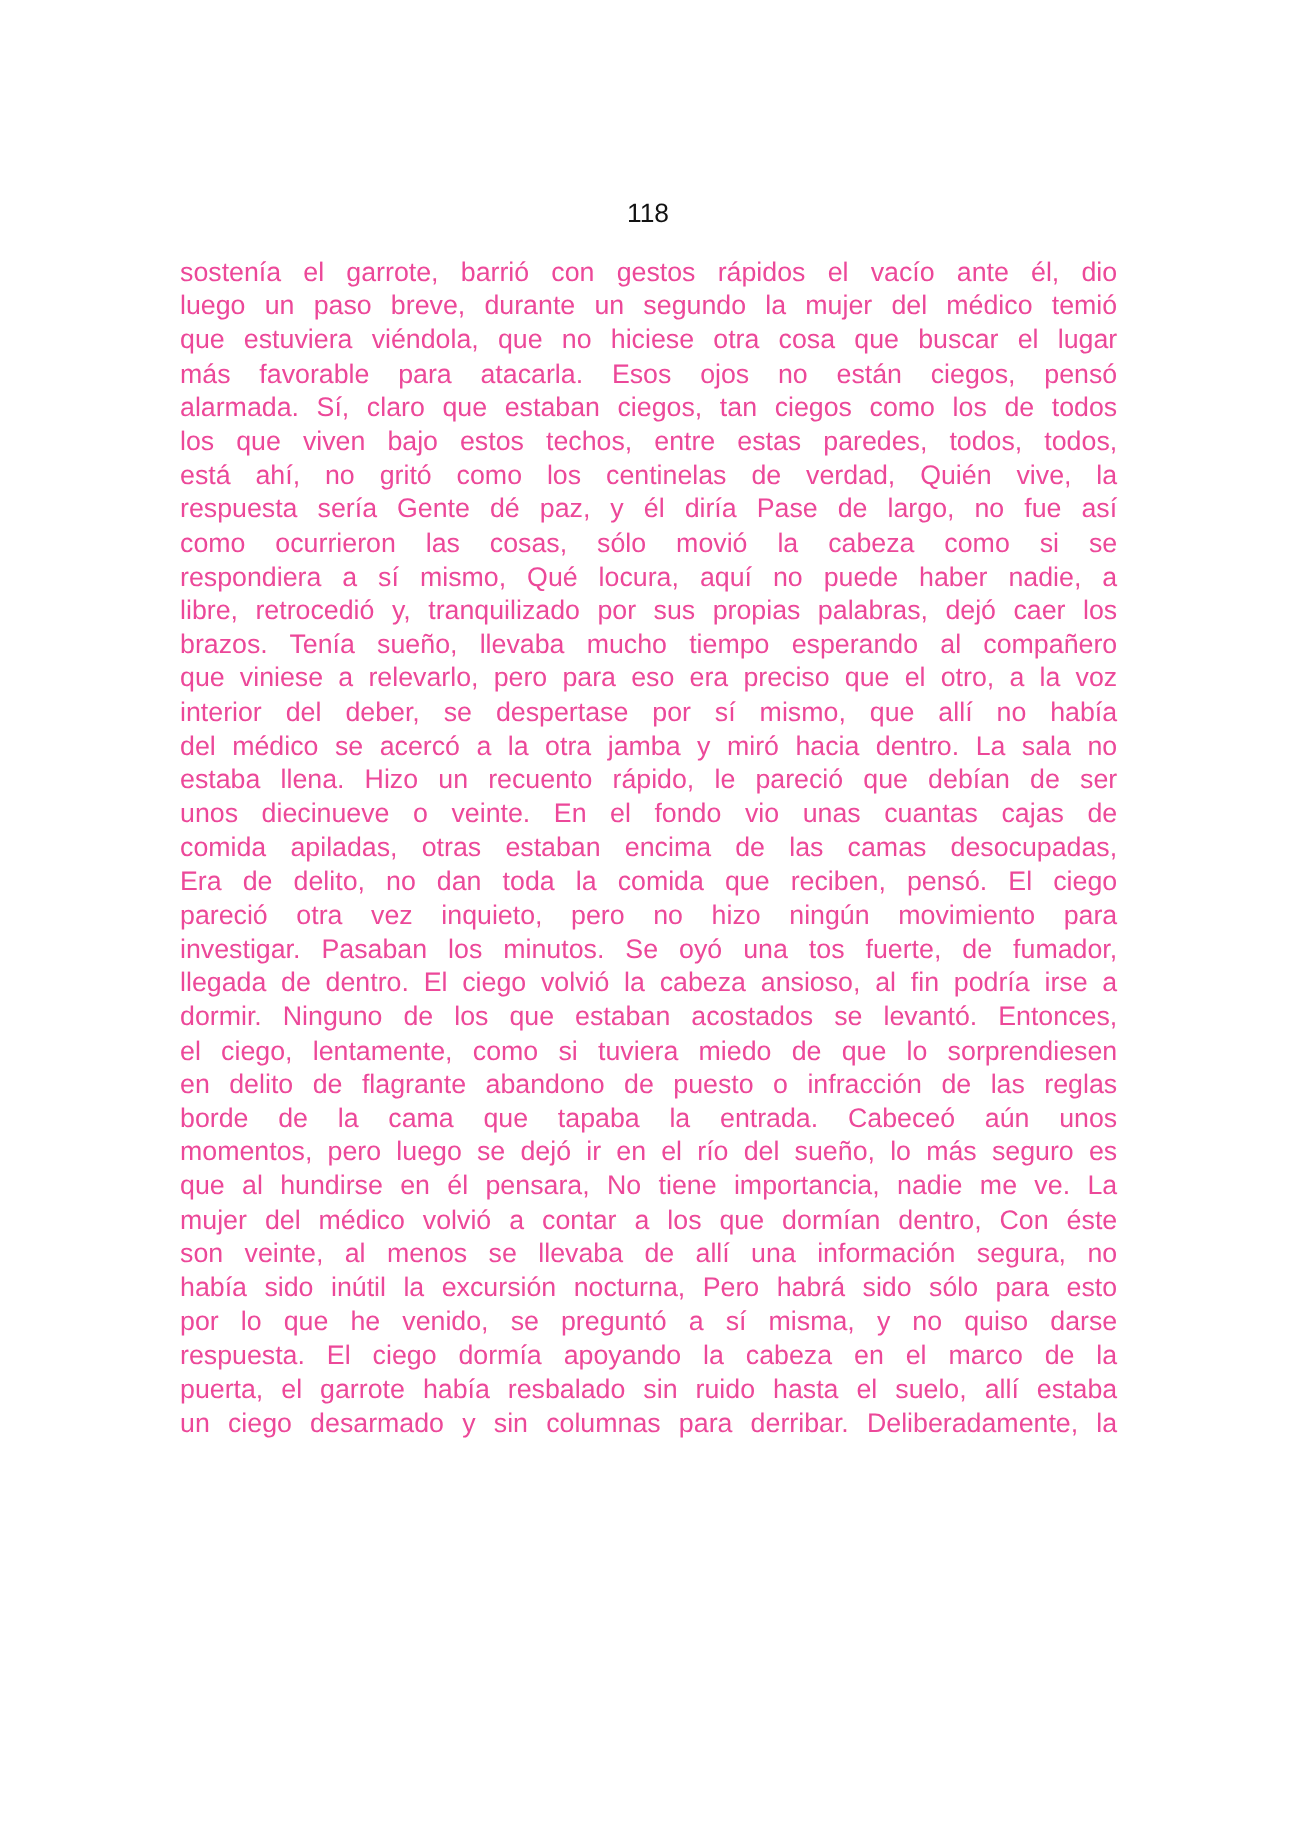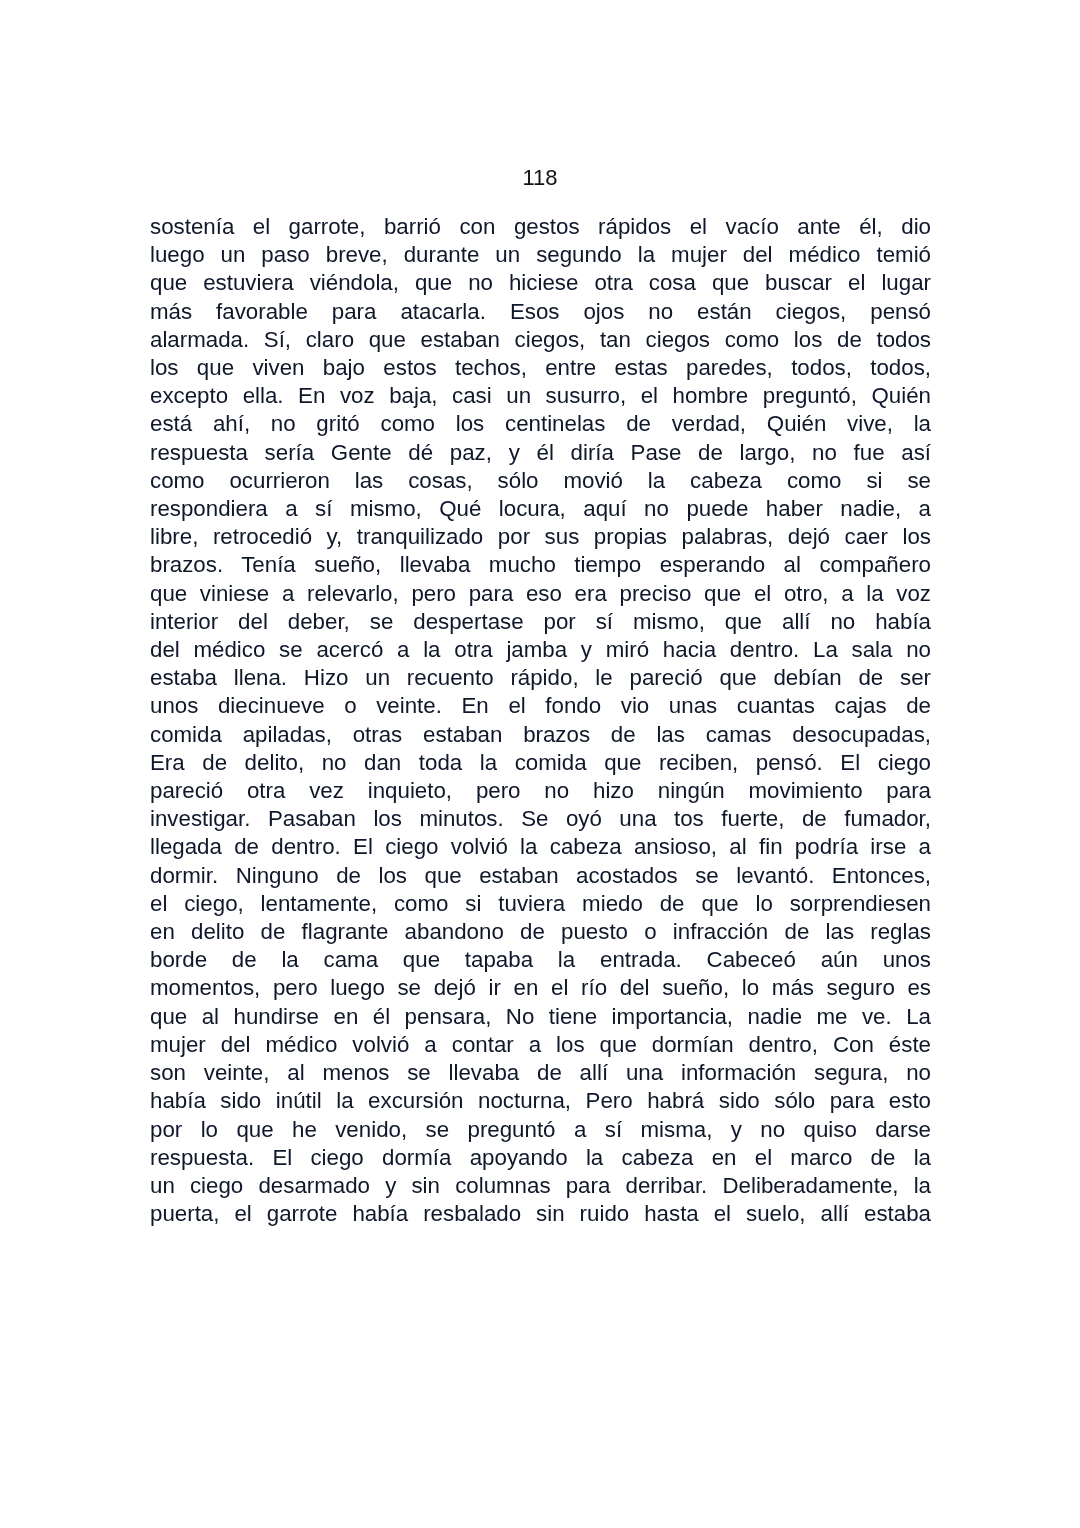--- a/index.html
+++ b/index.html
@@ -28,64 +28,63 @@
     color: #121212;
   }
   .text-block {
     position: absolute;
     top: 213px;
     left: 150px;
     width: 781px;
     font-size: 22.3px;
     line-height: 28.2px;
     letter-spacing: 0px;
-    color: #0f172a;
+    color: #ec4899;
   }
   .text-line {
     text-align: justify;
     text-align-last: justify;
     white-space: normal;
   }
 </style>
 </head>
 <body>
 
 <div class="page">
   <div class="page-number">118</div>
   <div class="text-block">
       <div class="text-line">sostenía el garrote, barrió con gestos rápidos el vacío ante él, dio</div>
       <div class="text-line">luego un paso breve, durante un segundo la mujer del médico temió</div>
       <div class="text-line">que estuviera viéndola, que no hiciese otra cosa que buscar el lugar</div>
       <div class="text-line">más favorable para atacarla. Esos ojos no están ciegos, pensó</div>
       <div class="text-line">alarmada. Sí, claro que estaban ciegos, tan ciegos como los de todos</div>
       <div class="text-line">los que viven bajo estos techos, entre estas paredes, todos, todos,</div>
-      <div class="text-line">excepto ella. En voz baja, casi un susurro, el hombre preguntó, Quién</div>
       <div class="text-line">está ahí, no gritó como los centinelas de verdad, Quién vive, la</div>
       <div class="text-line">respuesta sería Gente dé paz, y él diría Pase de largo, no fue así</div>
       <div class="text-line">como ocurrieron las cosas, sólo movió la cabeza como si se</div>
       <div class="text-line">respondiera a sí mismo, Qué locura, aquí no puede haber nadie, a</div>
       <div class="text-line">libre, retrocedió y, tranquilizado por sus propias palabras, dejó caer los</div>
       <div class="text-line">brazos. Tenía sueño, llevaba mucho tiempo esperando al compañero</div>
       <div class="text-line">que viniese a relevarlo, pero para eso era preciso que el otro, a la voz</div>
       <div class="text-line">interior del deber, se despertase por sí mismo, que allí no había</div>
       <div class="text-line">del médico se acercó a la otra jamba y miró hacia dentro. La sala no</div>
       <div class="text-line">estaba llena. Hizo un recuento rápido, le pareció que debían de ser</div>
       <div class="text-line">unos diecinueve o veinte. En el fondo vio unas cuantas cajas de</div>
-      <div class="text-line">comida apiladas, otras estaban brazos de las camas desocupadas,</div>
+      <div class="text-line">comida apiladas, otras estaban encima de las camas desocupadas,</div>
       <div class="text-line">Era de delito, no dan toda la comida que reciben, pensó. El ciego</div>
       <div class="text-line">pareció otra vez inquieto, pero no hizo ningún movimiento para</div>
       <div class="text-line">investigar. Pasaban los minutos. Se oyó una tos fuerte, de fumador,</div>
       <div class="text-line">llegada de dentro. El ciego volvió la cabeza ansioso, al fin podría irse a</div>
       <div class="text-line">dormir. Ninguno de los que estaban acostados se levantó. Entonces,</div>
       <div class="text-line">el ciego, lentamente, como si tuviera miedo de que lo sorprendiesen</div>
       <div class="text-line">en delito de flagrante abandono de puesto o infracción de las reglas</div>
       <div class="text-line">borde de la cama que tapaba la entrada. Cabeceó aún unos</div>
       <div class="text-line">momentos, pero luego se dejó ir en el río del sueño, lo más seguro es</div>
       <div class="text-line">que al hundirse en él pensara, No tiene importancia, nadie me ve. La</div>
       <div class="text-line">mujer del médico volvió a contar a los que dormían dentro, Con éste</div>
       <div class="text-line">son veinte, al menos se llevaba de allí una información segura, no</div>
       <div class="text-line">había sido inútil la excursión nocturna, Pero habrá sido sólo para esto</div>
       <div class="text-line">por lo que he venido, se preguntó a sí misma, y no quiso darse</div>
       <div class="text-line">respuesta. El ciego dormía apoyando la cabeza en el marco de la</div>
+      <div class="text-line">puerta, el garrote había resbalado sin ruido hasta el suelo, allí estaba</div>
       <div class="text-line">un ciego desarmado y sin columnas para derribar. Deliberadamente, la</div>
-      <div class="text-line">puerta, el garrote había resbalado sin ruido hasta el suelo, allí estaba</div>
     </div>
 </div>
 
 </body></html>

